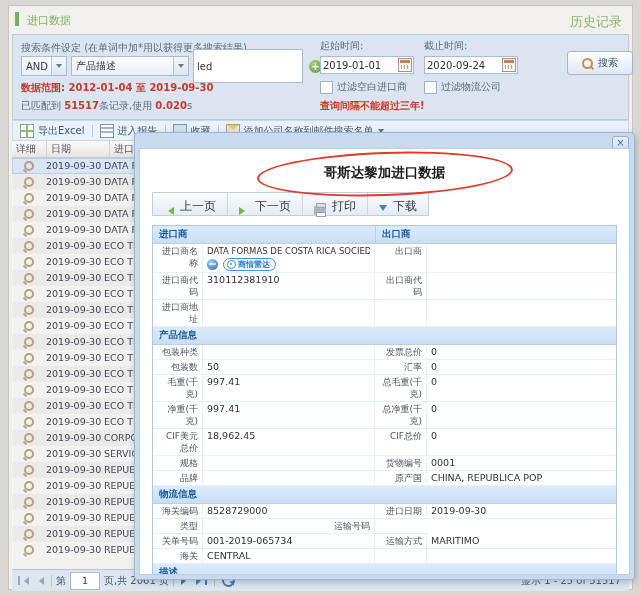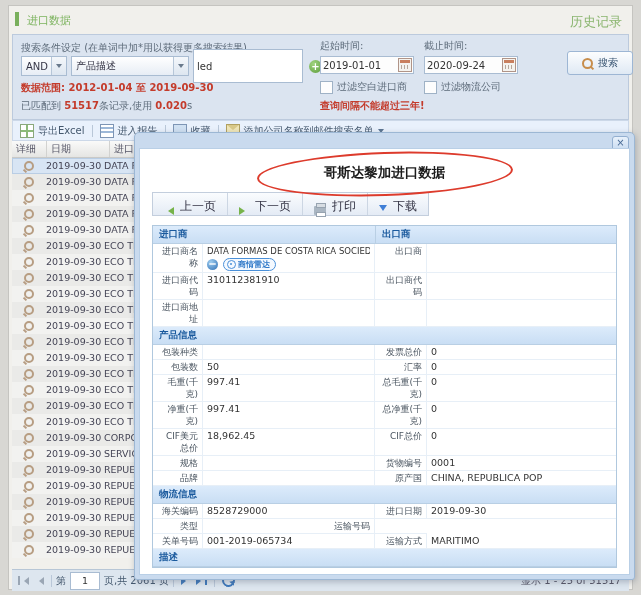--- a/index.html
+++ b/index.html
@@ -584,20 +584,26 @@
             <div class="dv last"></div>
           </div>
 
           <div class="drow">
             <div class="dl">关单号码</div>
             <div class="dv">001-2019-065734</div>
             <div class="dl">运输方式</div>
             <div class="dv last">MARITIMO</div>
           </div>
 
+          <div class="drow">
+            <div class="dl">海关</div>
+            <div class="dv">CENTRAL</div>
+            <div class="dl"></div>
+            <div class="dv last"></div>
+          </div>
 
         <div class="dfull">
           <div class="dsec">描述</div>
         </div>
 
       </div>
     </div>
   </div>
 
 </div>

